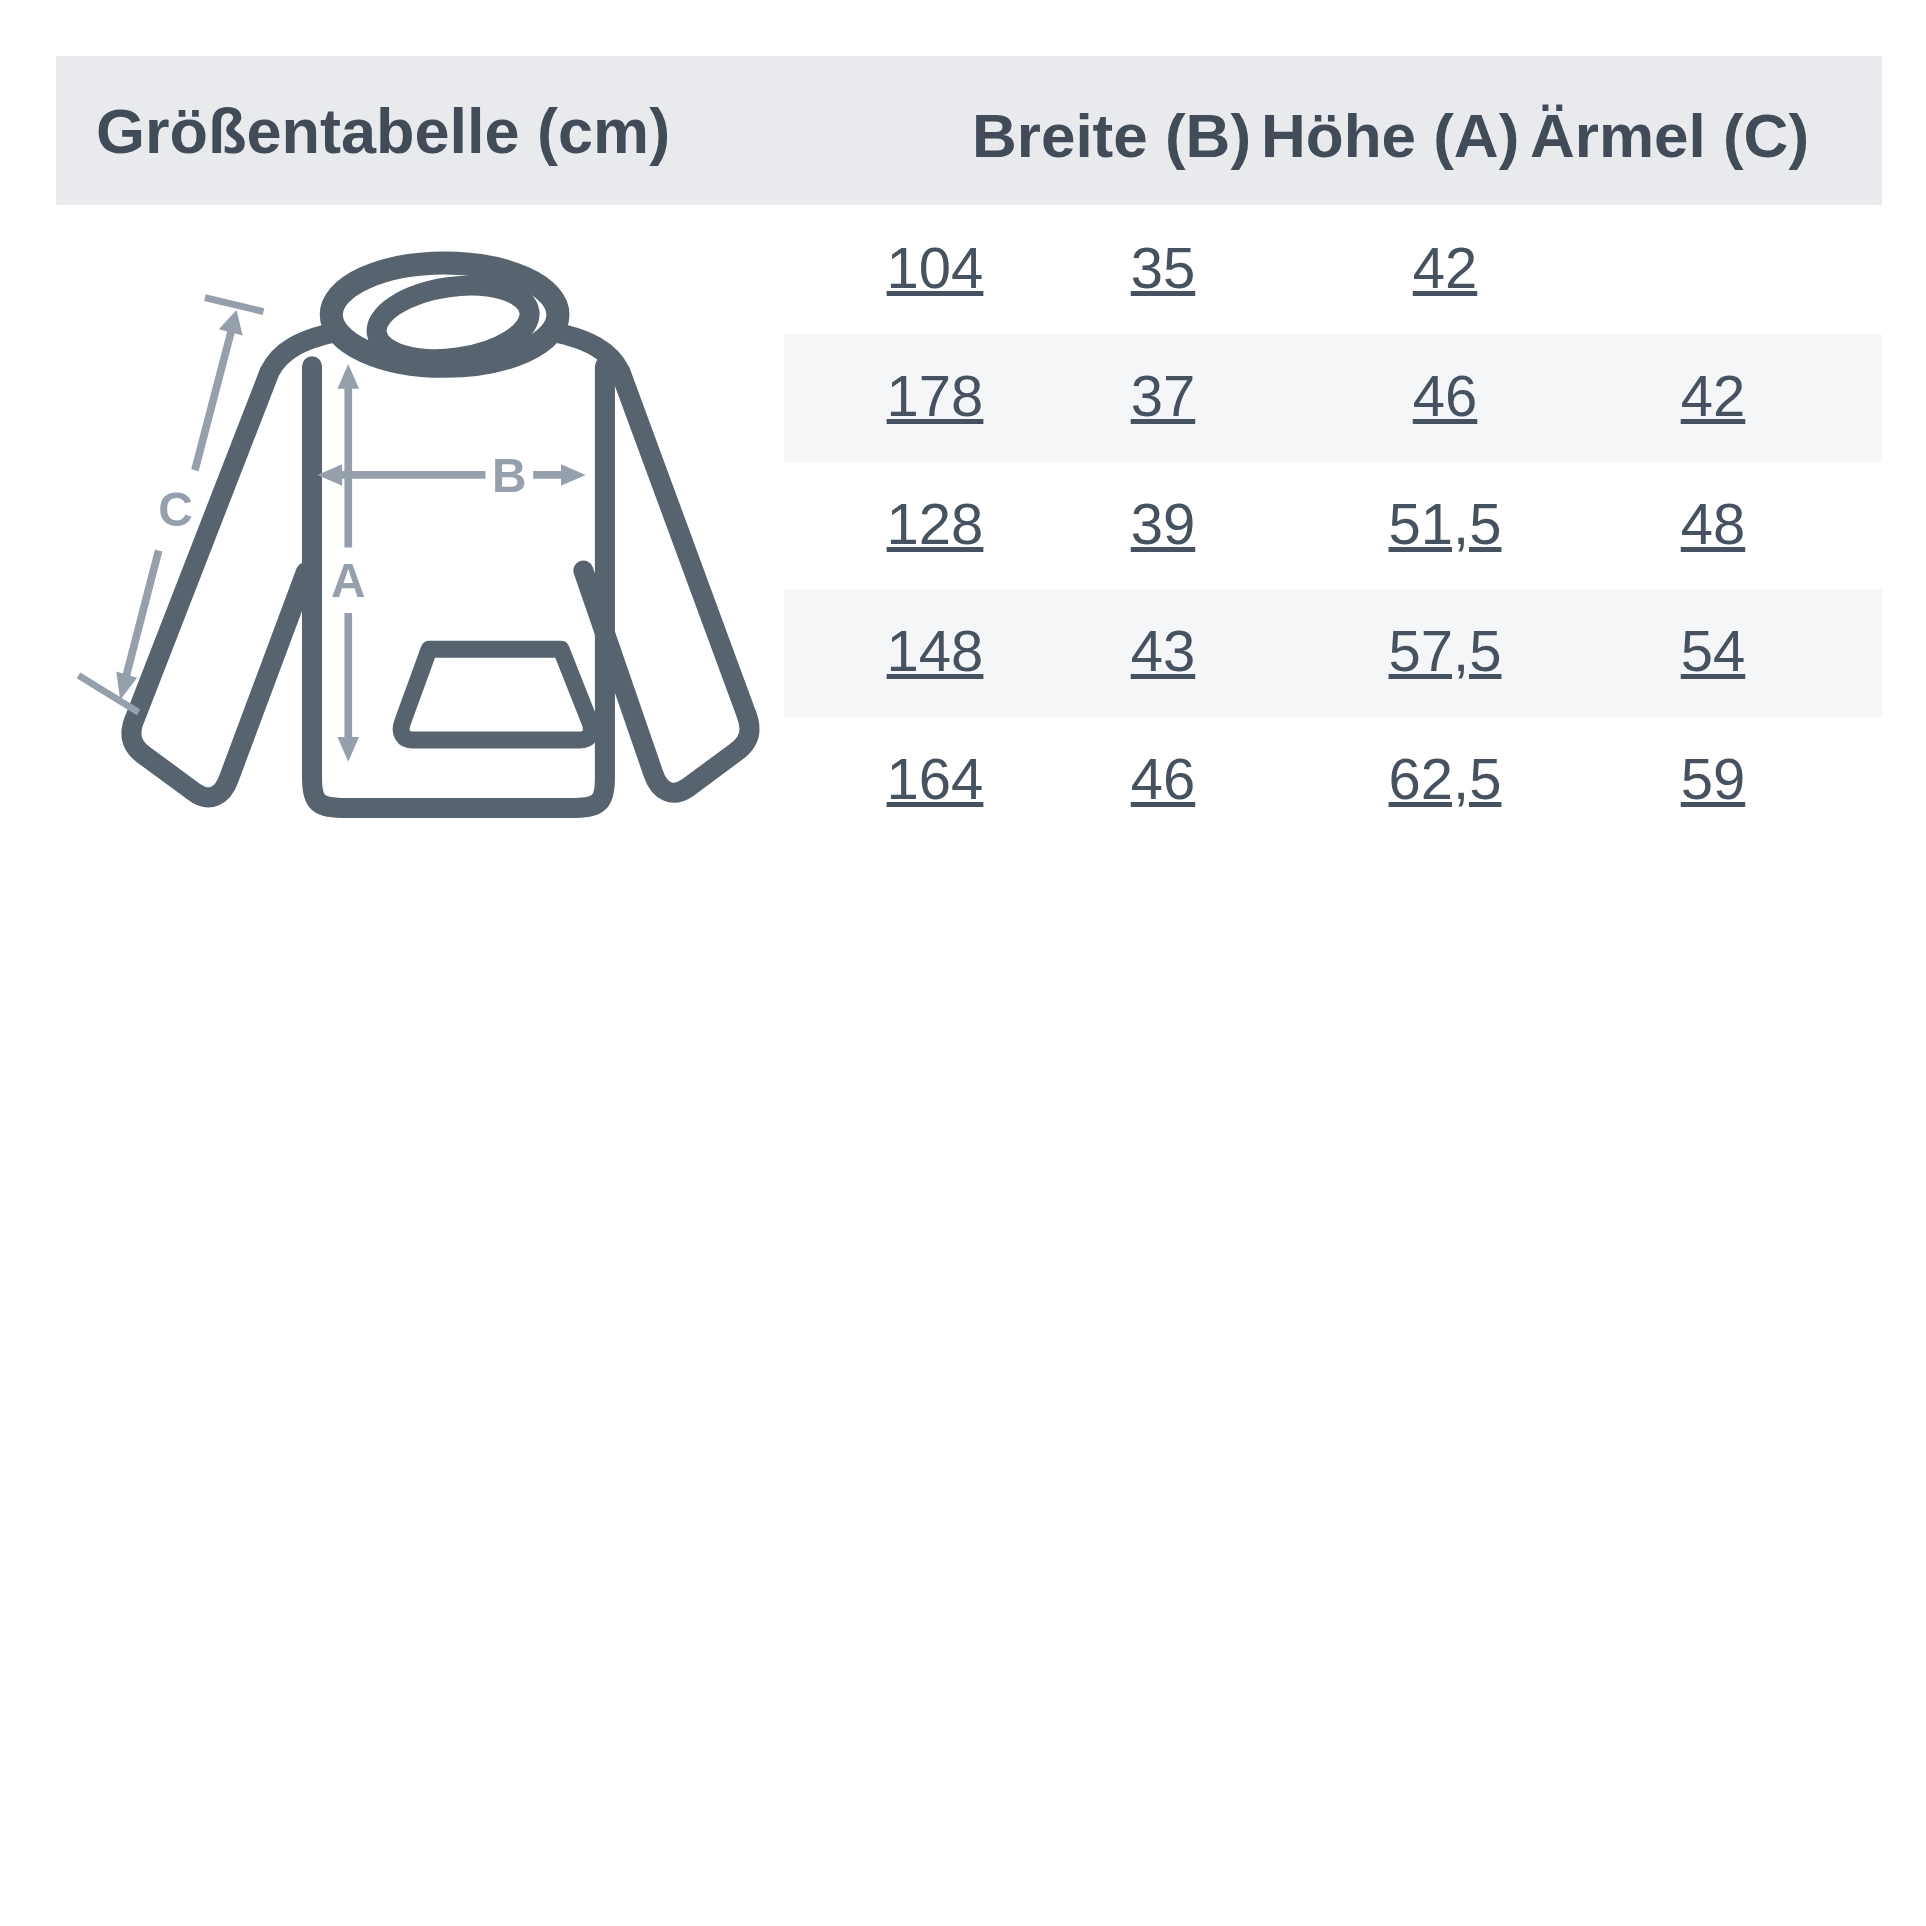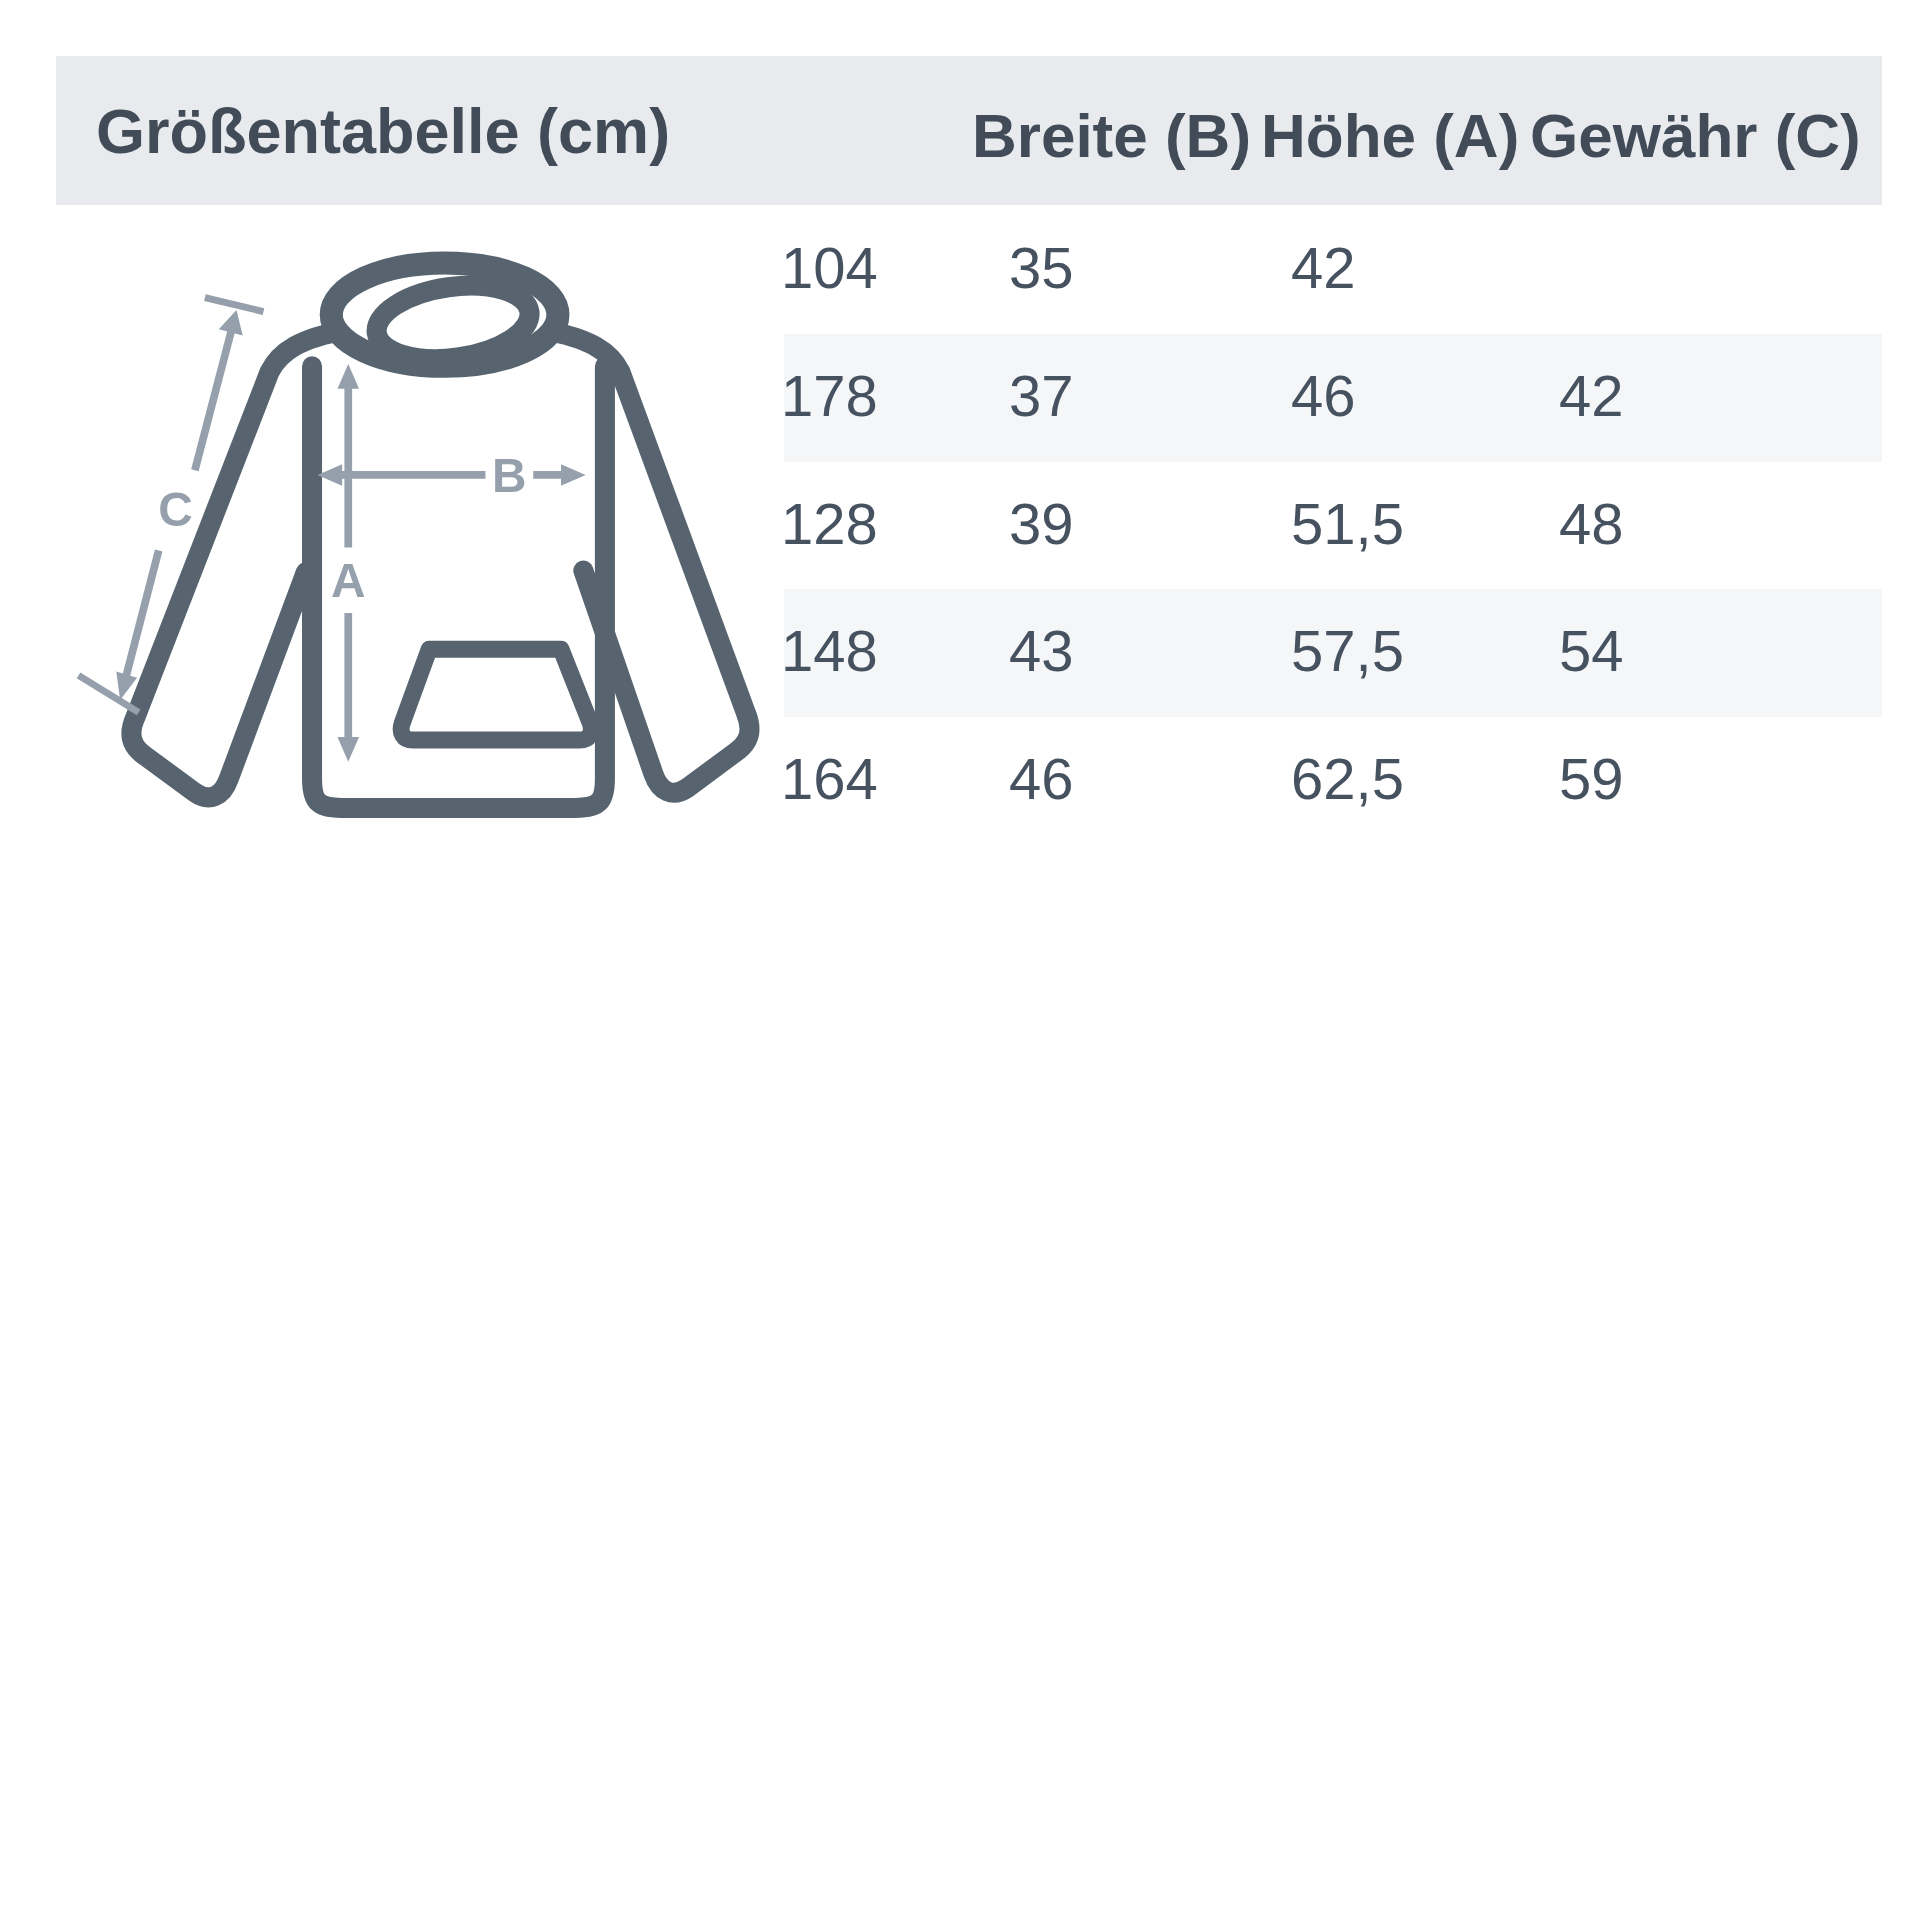--- a/index.html
+++ b/index.html
@@ -44,23 +44,25 @@
     left: 784px; width: 1098px; height: 128px;
     background: #f5f6f8;
   }
   .stripe-1 { top: 334px; }
   .stripe-2 { top: 589px; }
 
   
   .num {
     position: absolute;
     width: 308px; height: 128px; line-height: 123px;
+    text-align: center;
     font-size: 58px;
     color: #475261;
     white-space: nowrap;
+    text-decoration: underline;
   }
   .c-size { left: 781px; }
   .c-b    { left: 1009px; }
   .c-a    { left: 1291px; }
   .c-c    { left: 1559px; }
   .r0 { top: 206px; }
   .r1 { top: 334px; }
   .r2 { top: 462px; }
   .r3 { top: 589px; }
   .r4 { top: 717px; }
@@ -87,21 +89,21 @@
 </style>
 </head>
 <body>
 
 <div id="page">
 
   <div class="header-bar"></div>
   <div class="table-title">Größentabelle (cm)</div>
   <div class="hcol h-b">Breite (B)</div>
   <div class="hcol h-a">Höhe (A)</div>
-  <div class="hcol h-c">Gewähr (C)</div>
+  <div class="hcol h-c">Ärmel (C)</div>
 
   <div class="stripe stripe-1"></div>
   <div class="stripe stripe-2"></div>
 
   <svg class="diagram" viewBox="0 0 1000 820" xmlns="http://www.w3.org/2000/svg">
     <g fill="none" stroke="#57646f" stroke-width="26" stroke-linecap="round" stroke-linejoin="round">
 
       <path d="M 390,148 C 330,158 303,176 290,202 L 116,650 C 106,672 110,688 129,701 L 193,748 C 212,761 229,753 237,730 L 337,462"></path>
 
       <path d="M 645,148 C 705,158 732,176 745,202 L 908,645 C 917,667 913,683 894,696 L 832,742 C 813,755 796,747 788,724 L 697,460"></path>

